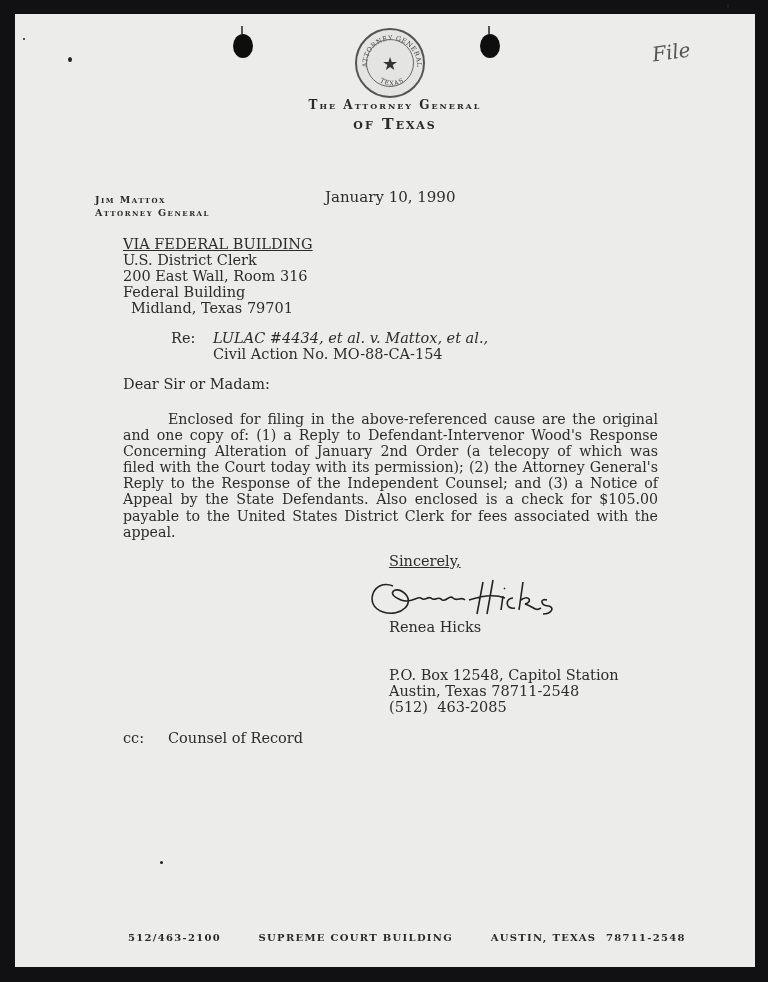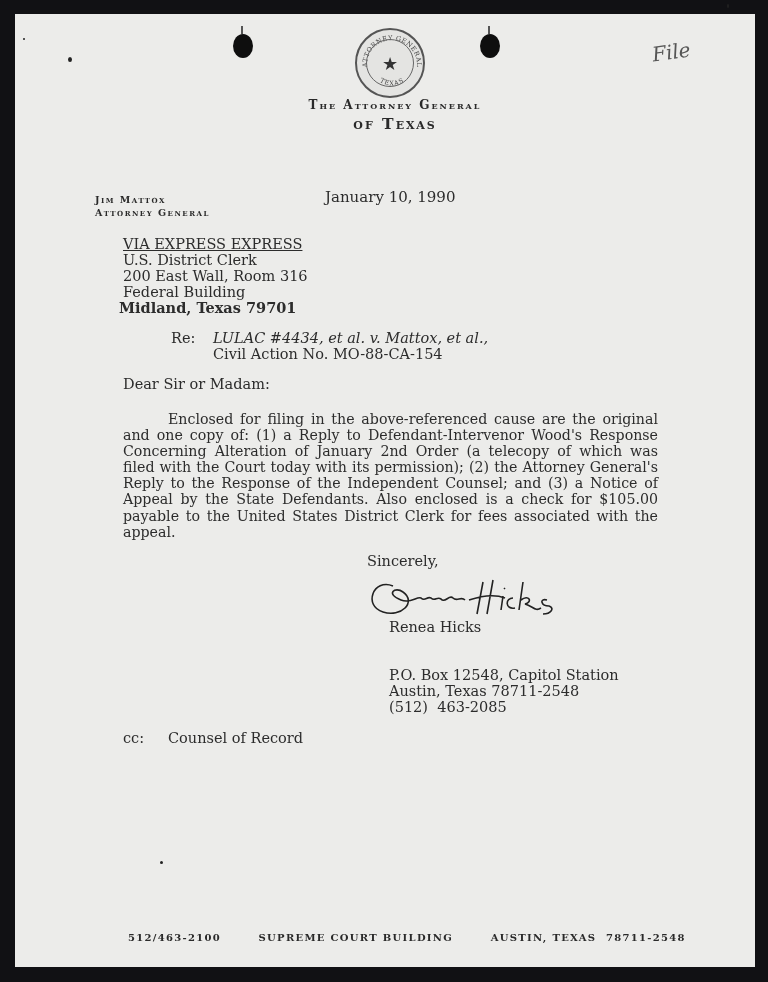--- a/index.html
+++ b/index.html
@@ -55,35 +55,35 @@
   <div class="abs lh-title" style="left:180px; top:84px; width:400px; font-size:12px;">The Attorney General</div>
   <div class="abs lh-title" style="left:180px; top:100px; width:400px; font-size:15.5px;">of Texas</div>
 
   <div class="margin-note" style="left:637px; top:26px;">File</div>
 
   <div class="abs smallcaps" style="left:80px; top:180px; font-size:9.5px;text-align:center;">Jim Mattox</div>
   <div class="abs smallcaps" style="left:80px; top:193px; font-size:9.5px;">Attorney General</div>
 
   <div class="abs serif" style="left:310px; top:174px; font-size:15px;text-align:right;">January 10, 1990</div>
 
-  <div class="abs serif body-text" style="left:108px; top:222px; text-decoration:underline;">VIA EXPRESS EXPRESS</div>
+  <div class="abs serif body-text" style="left:108px; top:222px; text-decoration:underline;">VIA FEDERAL BUILDING</div>
   <div class="abs serif body-text" style="left:108px; top:238px;">U.S. District Clerk</div>
   <div class="abs serif body-text" style="left:108px; top:254px;">200 East Wall, Room 316</div>
   <div class="abs serif body-text" style="left:108px; top:270px;">Federal Building</div>
-  <div class="abs serif body-text" style="left:104px; top:286px;font-weight:bold;">Midland, Texas 79701</div>
+  <div class="abs serif body-text" style="left:116px; top:286px;">Midland, Texas 79701</div>
 
   <div class="abs serif body-text" style="left:156px; top:316px;">Re:</div>
   <div class="abs serif body-text" style="left:198px; top:316px; font-style:italic;">LULAC #4434, et al. v. Mattox, et al.,</div>
   <div class="abs serif body-text" style="left:198px; top:332px;">Civil Action No. MO-88-CA-154</div>
 
   <div class="abs serif body-text" style="left:108px; top:362px;">Dear Sir or Madam:</div>
 
   <div class="para serif">Enclosed for filing in the above-referenced cause are the original and one copy of:  (1) a Reply to Defendant-Intervenor Wood's Response Concerning Alteration of January 2nd Order (a telecopy of which was filed with the Court today with its permission); (2) the Attorney General's Reply to the Response of the Independent Counsel; and (3) a Notice of Appeal by the State Defendants.  Also enclosed is a check for $105.00 payable to the United States District Clerk for fees associated with the appeal.</div>
 
-  <div class="abs serif body-text" style="left:352px; top:539px;">Sincerely,</div>
+  <div class="abs serif body-text" style="left:374px; top:539px;text-decoration:underline;">Sincerely,</div>
 
   <svg class="abs" style="left:350px; top:558px;" width="200" height="50" viewBox="0 0 200 50">
     <path d="M28 14 C 8 6, -2 34, 18 40 C 36 46, 52 30, 38 20 C 30 14, 20 22, 36 28 C 46 32, 52 24, 56 26 C 60 30, 62 24, 66 26 C 70 30, 72 24, 76 27 C 80 32, 84 22, 88 26 C 92 30, 96 24, 100 28" fill="none" stroke="#222" stroke-width="1.6"></path>
     <path d="M118 10 L 112 42 M 128 8 L 122 42 M 104 28 C 116 24, 130 22, 140 26 M 138 24 L 136 38 M 139 16 l 1 1 M 148 26 C 140 26, 140 38, 150 36 M 158 10 L 154 38 M 156 28 C 164 22, 168 30, 160 32 C 168 34, 170 40, 176 36 M 182 28 C 174 26, 176 34, 184 34 C 190 36, 186 42, 178 42" fill="none" stroke="#222" stroke-width="1.6"></path>
   </svg>
 
   <div class="abs serif body-text" style="left:374px; top:605px;">Renea Hicks</div>
   <div class="abs serif body-text" style="left:374px; top:653px;">P.O. Box 12548, Capitol Station</div>
   <div class="abs serif body-text" style="left:374px; top:669px;">Austin, Texas 78711-2548</div>
   <div class="abs serif body-text" style="left:374px; top:685px; white-space:pre;">(512)  463-2085</div>

